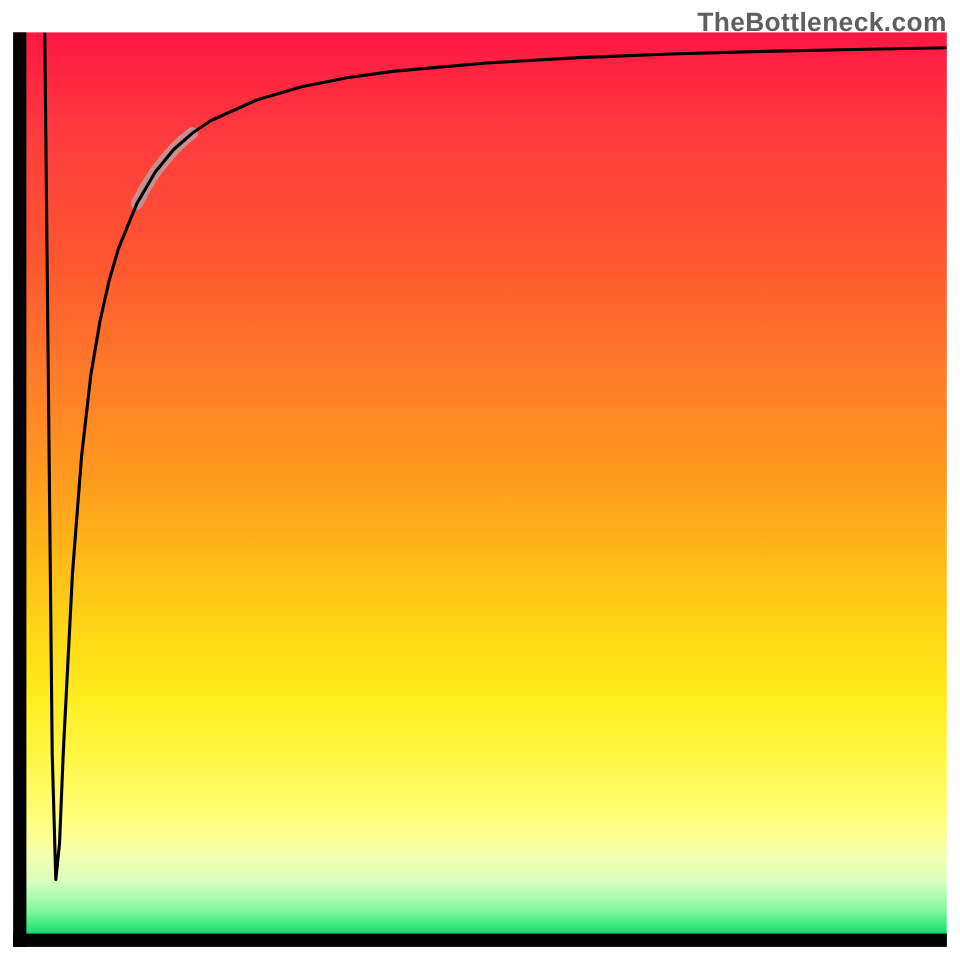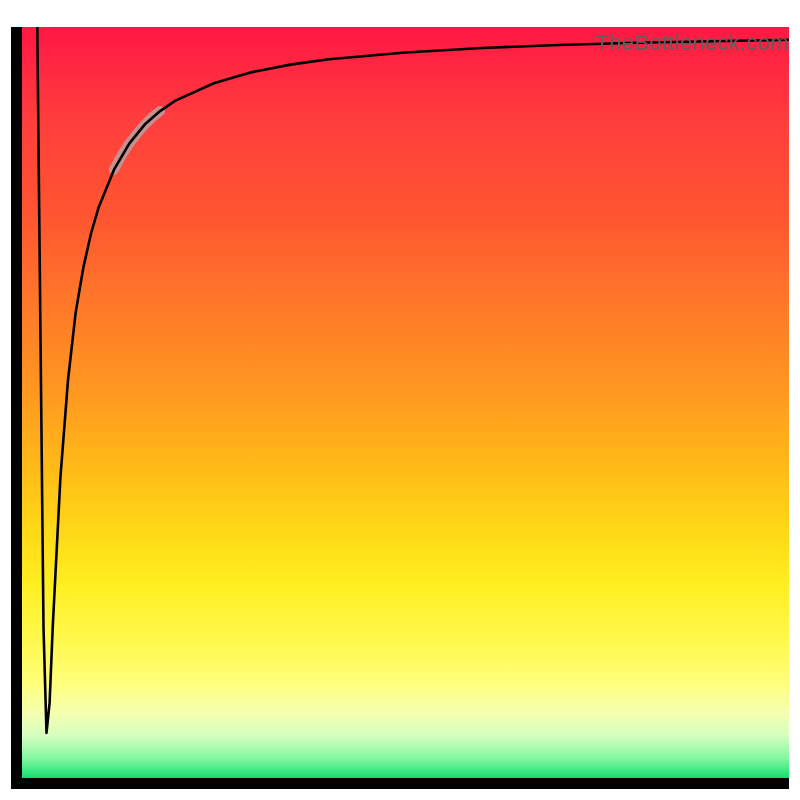--- a/index.html
+++ b/index.html
@@ -66,23 +66,22 @@
     top: 0;
     width: 778px;
     height: 762px;
   }
   .watermark {
     position: absolute;
     top: 6px;
     right: 11px;
     color: #5f5f5f;
     font-size: 22px;
-    font-weight: 400;
+    font-weight: 700;
     letter-spacing: 0.3px;
-    margin-top: 24px;
   }
 </style>
 </head>
 <body>
 
 <div class="plot-frame">
   <div class="plot-bg"></div>
 
   <svg class="curve-svg" viewBox="0 0 778 762" preserveAspectRatio="none">
     <path fill="none" stroke="#c69090" stroke-width="10" stroke-linecap="round" d="M103.0 142.7 L110.7 128.4 L118.4 116.4 L126.0 106.6 L133.7 97.6 L141.4 90.1 L149.1 84.1"></path>

